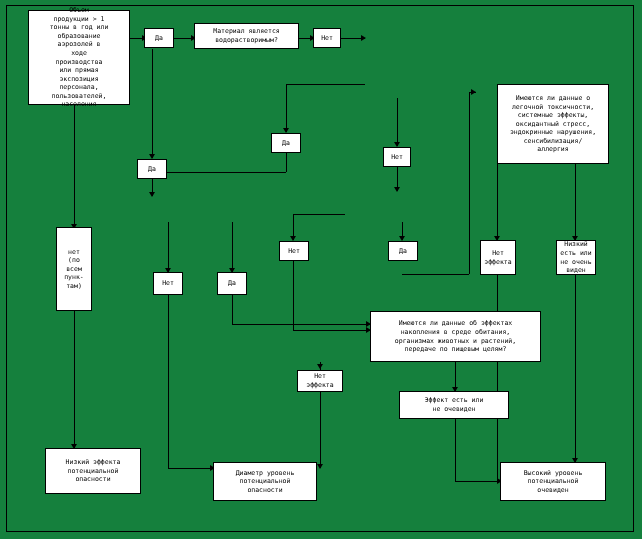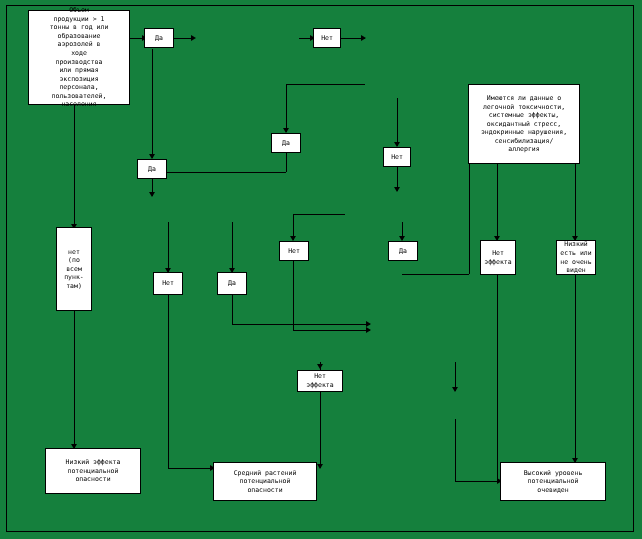--- a/index.html
+++ b/index.html
@@ -172,25 +172,27 @@
 ходе
 производства
 или прямая
 экспозиция
 персонала,
 пользователей,
 населения</div>
 
   <div class="node" style="left:144px; top:28px; width:30px; height:20px;">Да</div>
 
+  <div class="node" style="left:194px; top:23px; width:105px; height:26px;">Материал является
+водорастворимым?</div>
 
   <div class="node" style="left:313px; top:28px; width:28px; height:20px;">Нет</div>
 
 
-  <div class="node" style="left:468px; top:84px; width:112px; height:80px;">Имеются ли данные о
+  <div class="node" style="left:497px; top:84px; width:112px; height:80px;">Имеются ли данные о
 легочной токсичности,
 системные эффекты,
 оксидантный стресс,
 эндокринные нарушения,
 сенсибилизация/
 аллергия</div>
 
   <div class="node" style="left:271px; top:133px; width:30px; height:20px;">Да</div>
 
   <div class="node" style="left:383px; top:147px; width:28px; height:20px;">Нет</div>
@@ -214,30 +216,36 @@
   <div class="node" style="left:153px; top:272px; width:30px; height:23px;">Нет</div>
 
   <div class="node" style="left:217px; top:272px; width:30px; height:23px;">Да</div>
 
   <div class="node" style="left:56px; top:227px; width:36px; height:84px;">нет
 (по
 всем
 пунк-
 там)</div>
 
+  <div class="node" style="left:370px; top:311px; width:171px; height:51px;">Имеются ли данные об эффектах
+накопления в среде обитания,
+организмах животных и растений,
+передаче по пищевым целям?</div>
 
   <div class="node" style="left:297px; top:370px; width:46px; height:22px;">Нет
 эффекта</div>
 
+  <div class="node" style="left:399px; top:391px; width:110px; height:28px;">Эффект есть или
+не очевиден</div>
 
   <div class="node" style="left:45px; top:448px; width:96px; height:46px;">Низкий эффекта
 потенциальной
 опасности</div>
 
-  <div class="node" style="left:213px; top:462px; width:104px; height:39px;">Средний растений
+  <div class="node" style="left:213px; top:462px; width:104px; height:39px;">Диаметр уровень
 потенциальной
 опасности</div>
 
   <div class="node" style="left:500px; top:462px; width:106px; height:39px;">Высокий уровень
 потенциальной
 очевиден</div>
 
 </div>
 
 </body></html>

